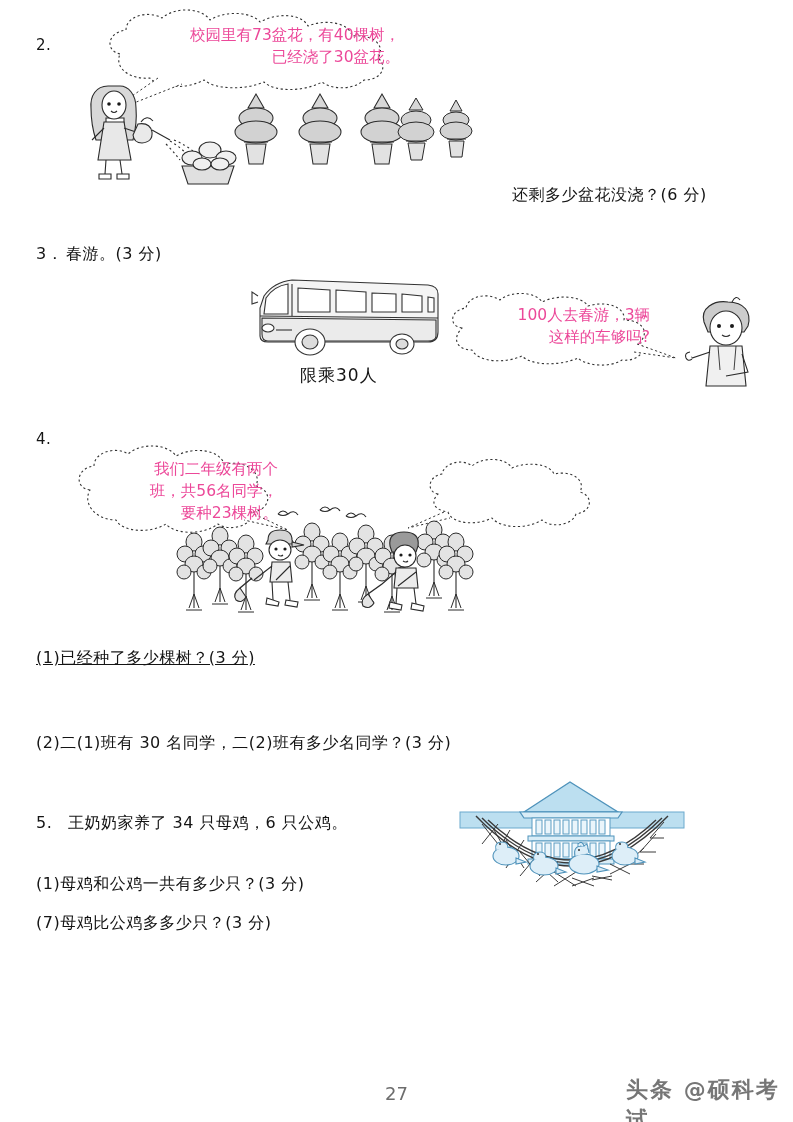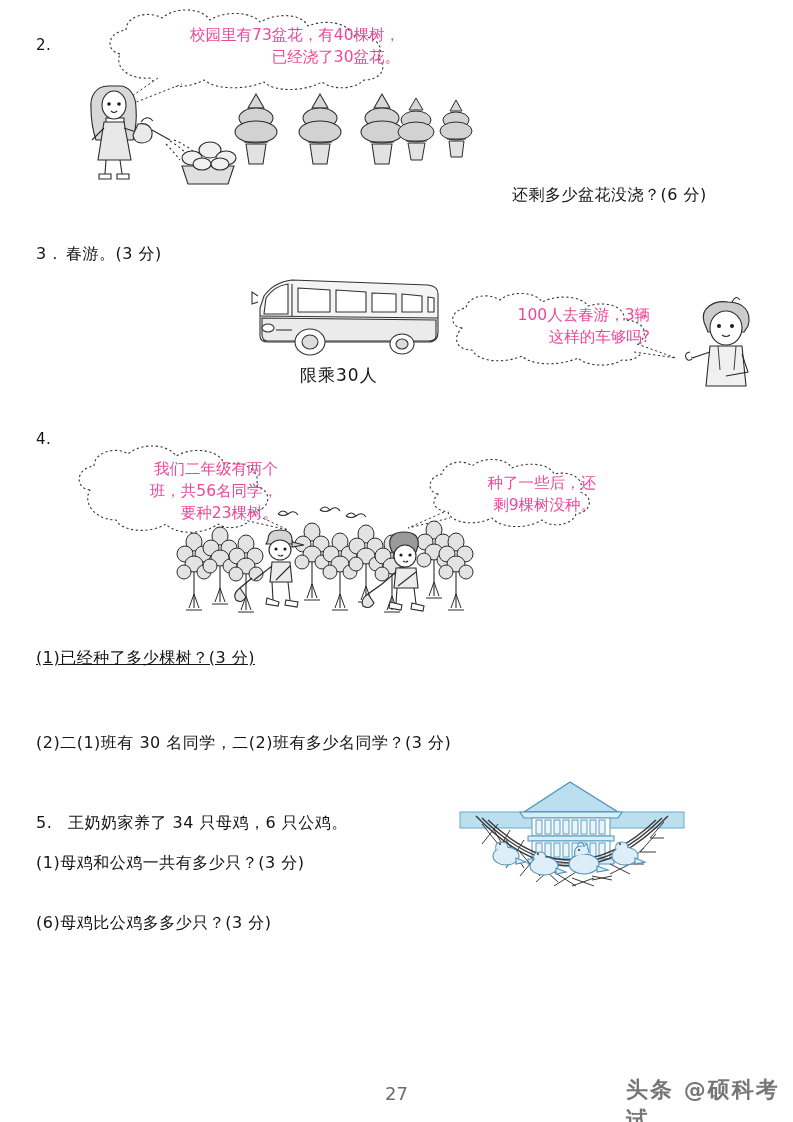--- a/index.html
+++ b/index.html
@@ -263,22 +263,20 @@
   </div>
 
   <div class="bubble" style="left:424px; top:460px; width:188px; height:68px;">
     <svg width="188" height="70" viewBox="0 0 188 70">
       <path d="M14,34 C2,32 4,16 18,14 C20,3 38,-2 48,6 C60,-4 82,-2 88,8
                C104,1 126,4 130,14 C148,10 162,20 156,32 C170,36 168,52 152,54
                C148,66 126,68 118,60 C102,70 76,68 68,58 C52,66 28,64 24,52
                C10,50 6,42 14,34 Z" fill="#ffffff" stroke="#333" stroke-width="1.1" stroke-dasharray="2.2 2.6" stroke-linejoin="round"></path>
       <path d="M20,52 L-16,68 L26,58" fill="#fff" stroke="#333" stroke-width="1" stroke-dasharray="2.2 2.6"></path>
     </svg>
-    <div class="bubble-text" style="left:22px; top:12px; width:150px;">种了一些后，还
-剩9棵树没种。</div>
   </div>
 
   <div class="art" style="left:180px; top:502px;">
     <svg width="290" height="112" viewBox="0 0 290 112">
       <defs>
         <g id="sapling">
           <path d="M14,44 L14,86" stroke="#2b2b2b" stroke-width="1.1" fill="none"></path>
           <path d="M6,88 L22,88 M9,86 L14,72 L19,86" stroke="#2b2b2b" stroke-width="1" fill="none"></path>
           <g fill="#e3e3e3" stroke="#2b2b2b" stroke-width="1">
             <ellipse cx="14" cy="20" rx="8" ry="9"></ellipse>
@@ -343,23 +341,23 @@
     </svg>
   </div>
 
   <div class="txt qline" style="left:36px; top:648px;text-decoration:underline;">(1)已经种了多少棵树？(3 分)</div>
 
   <div class="txt qline" style="left:36px; top:733px;">(2)二(1)班有 30 名同学，二(2)班有多少名同学？(3 分)</div>
 
   <div class="txt qline" style="left:36px; top:813px;">5.</div>
   <div class="txt qline" style="left:68px; top:813px;">王奶奶家养了 34 只母鸡，6 只公鸡。</div>
 
-  <div class="txt qline" style="left:36px; top:853px;">(1)母鸡和公鸡一共有多少只？(3 分)</div>
-
-  <div class="txt qline" style="left:36px; top:913px;">(6)母鸡比公鸡多多少只？(3 分)</div>
+  <div class="txt qline" style="left:36px; top:874px;">(1)母鸡和公鸡一共有多少只？(3 分)</div>
+
+  <div class="txt qline" style="left:36px; top:913px;">(7)母鸡比公鸡多多少只？(3 分)</div>
 
   <div class="art" style="left:452px; top:768px;">
     <svg width="240" height="128" viewBox="0 0 240 128">
 
       <rect x="8" y="44" width="224" height="16" fill="#bcdff0" stroke="#6ba9cd" stroke-width="1"></rect>
 
       <path d="M72,44 L118,14 L166,44 Z" fill="#bcdff0" stroke="#4f93bb" stroke-width="1.4"></path>
       <path d="M68,44 L170,44 L166,50 L72,50 Z" fill="#d9edf7" stroke="#4f93bb" stroke-width="1.2"></path>
 
       <rect x="80" y="50" width="78" height="18" fill="#ffffff" stroke="#5b9cc2" stroke-width="1"></rect>

